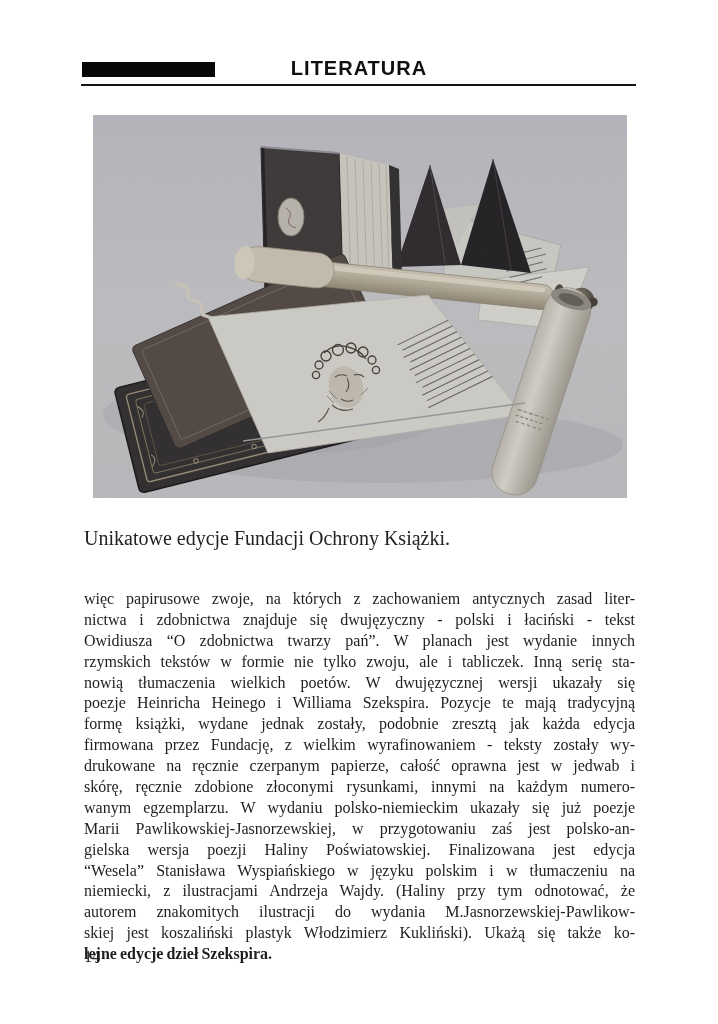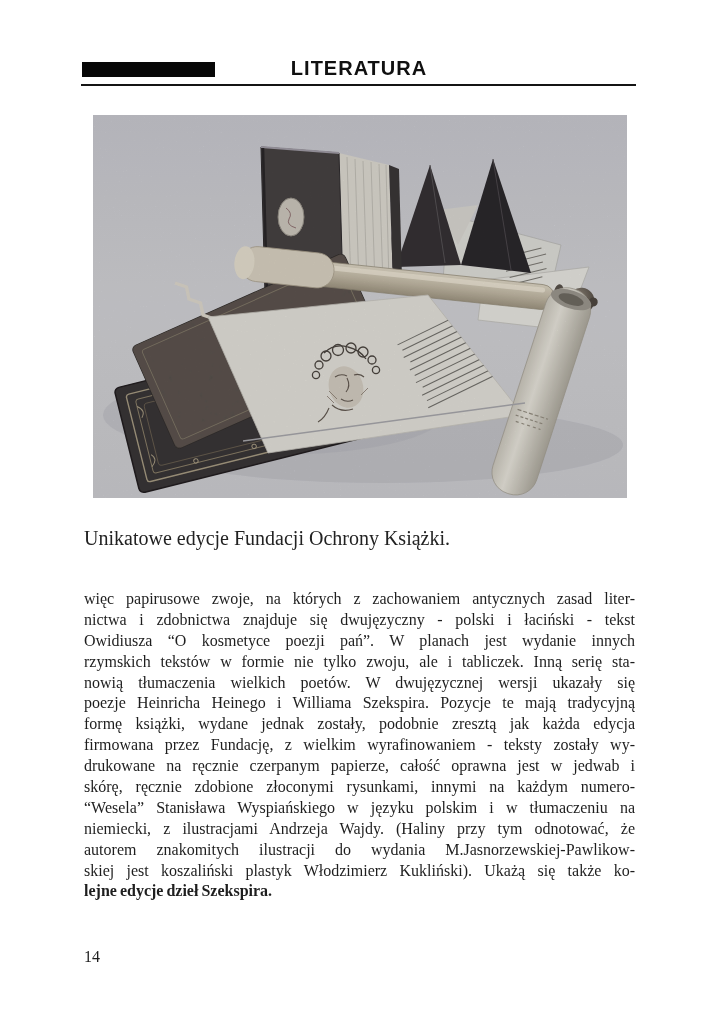--- a/index.html
+++ b/index.html
@@ -213,28 +213,31 @@
 
       <rect x="0" y="0" width="534" height="383" filter="url(#grain)" opacity="0.07"></rect>
     </svg>
   </div>
 
   <div class="caption">Unikatowe edycje Fundacji Ochrony Książki.</div>
 
   <div class="body">
       <div class="line">więc papirusowe zwoje, na których z zachowaniem antycznych zasad liter-</div>
       <div class="line">nictwa i zdobnictwa znajduje się dwujęzyczny - polski i łaciński - tekst</div>
-      <div class="line">Owidiusza “O kosmetyce poezji pań”. W planach jest wydanie innych</div>
+      <div class="line">Owidiusza “O zdobnictwa twarzy pań”. W planach jest wydanie innych</div>
       <div class="line">rzymskich tekstów w formie nie tylko zwoju, ale i tabliczek. Inną serię sta-</div>
       <div class="line">nowią tłumaczenia wielkich poetów. W dwujęzycznej wersji ukazały się</div>
       <div class="line">poezje Heinricha Heinego i Williama Szekspira. Pozycje te mają tradycyjną</div>
       <div class="line">formę książki, wydane jednak zostały, podobnie zresztą jak każda edycja</div>
       <div class="line">firmowana przez Fundację, z wielkim wyrafinowaniem - teksty zostały wy-</div>
       <div class="line">drukowane na ręcznie czerpanym papierze, całość oprawna jest w jedwab i</div>
       <div class="line">skórę, ręcznie zdobione złoconymi rysunkami, innymi na każdym numero-</div>
+      <div class="line">wanym egzemplarzu. W wydaniu polsko-niemieckim ukazały się już poezje</div>
+      <div class="line">Marii Pawlikowskiej-Jasnorzewskiej, w przygotowaniu zaś jest polsko-an-</div>
+      <div class="line">gielska wersja poezji Haliny Poświatowskiej. Finalizowana jest edycja</div>
       <div class="line">“Wesela” Stanisława Wyspiańskiego w języku polskim i w tłumaczeniu na</div>
       <div class="line">niemiecki, z ilustracjami Andrzeja Wajdy. (Haliny przy tym odnotować, że</div>
       <div class="line">autorem znakomitych ilustracji do wydania M.Jasnorzewskiej-Pawlikow-</div>
       <div class="line">skiej jest koszaliński plastyk Włodzimierz Kukliński). Ukażą się także ko-</div>
       <div class="line last">lejne edycje dzieł Szekspira.</div>
     </div>
 
   <div class="page-number">14</div>
 
 </div>

